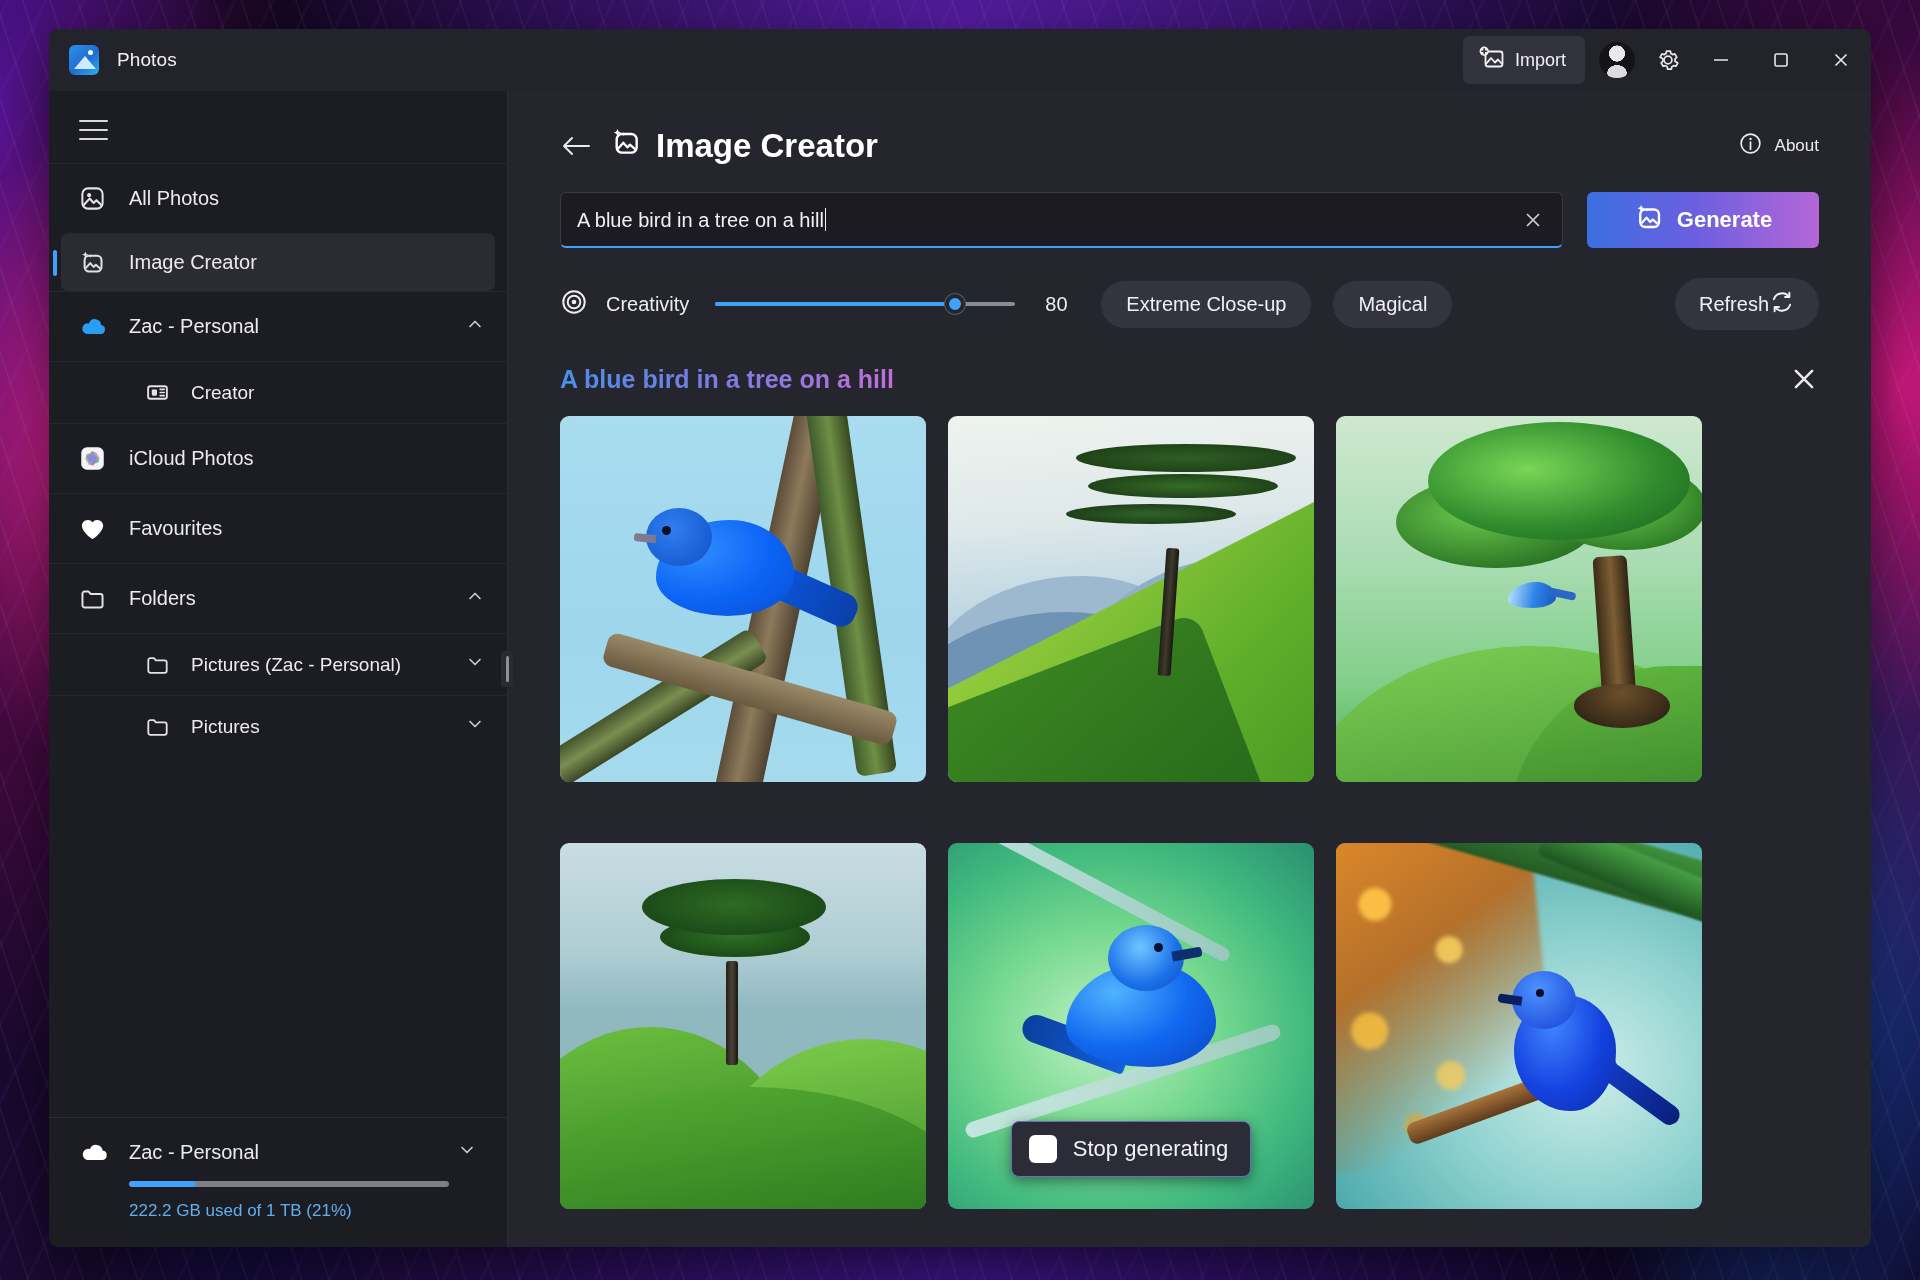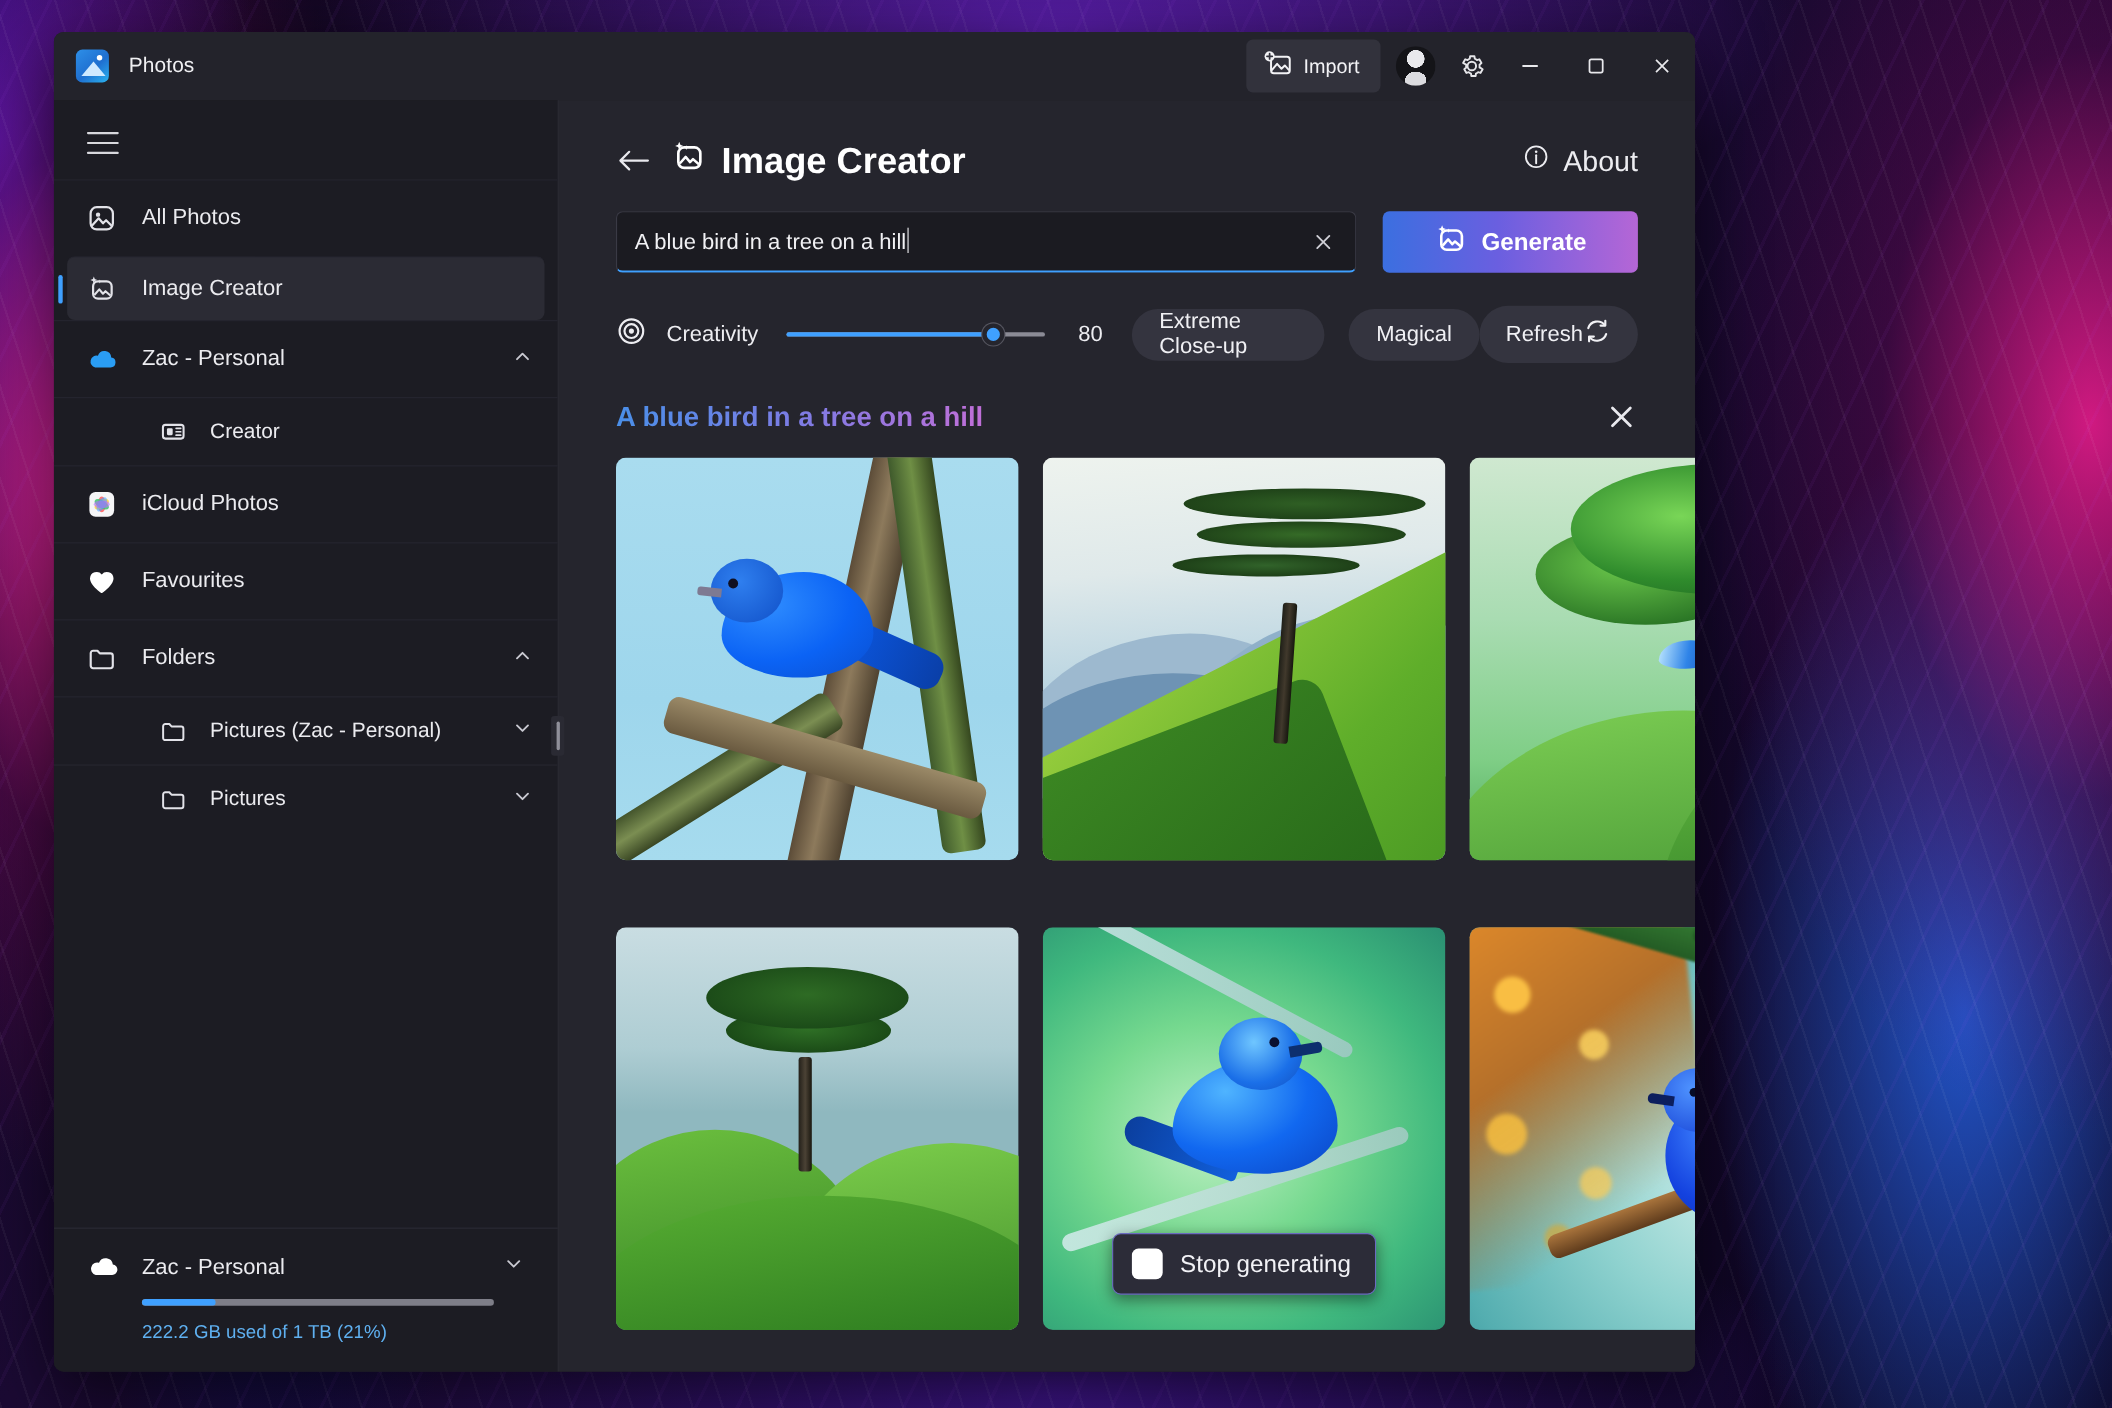--- a/index.html
+++ b/index.html
@@ -25,21 +25,21 @@
   #desktop::after {
     content:""; position:absolute; inset:0;
     background:
       repeating-linear-gradient(72deg, rgba(255,255,255,.045) 0 2px, rgba(255,255,255,0) 2px 26px),
       repeating-linear-gradient(-64deg, rgba(180,80,255,.05) 0 3px, rgba(0,0,0,0) 3px 34px);
   }
 
   
   #app-window {
     position: absolute; left: 49px; top: 29px;
-    width: 1492px; height: 1218px;
+    width: 1822px; height: 1218px;
     background: #202027;
     border-radius: 9px;
     overflow: hidden;
     box-shadow: 0 18px 60px rgba(0,0,0,.6);
     display: flex; flex-direction: column;
   }
 
   
   .titlebar {
     height: 62px; flex: 0 0 62px;
@@ -141,21 +141,21 @@
     background:#2a2a33; display:flex; align-items:center; justify-content:center;
     cursor:col-resize; z-index:6;
   }
   .grip i { display:block; width:3px; height:26px; background:#8f8f9a; border-radius:2px; }
 
   
   .main { flex:1 1 auto; background:#25252d; min-width:0; display:flex; flex-direction:column; overflow:hidden; }
   .main-head { display:flex; align-items:center; padding: 35px 52px 0 52px; }
   .back-arrow { color:#e9e9ee; cursor:pointer; margin-right:18px; display:flex; }
   .page-title { display:flex; align-items:center; gap:14px; color:#ffffff; font-size:33px; font-weight:700; }
-  .about-btn { margin-left:auto; display:flex; align-items:center; gap:12px; color:#ececf0; font-size:26px; cursor:pointer; }
+  .about-btn { margin-left:auto; display:flex; align-items:center; gap:12px; color:#ececf0; font-size:17px; cursor:pointer; }
 
   .prompt-row { display:flex; align-items:center; gap:24px; padding: 26px 52px 0 52px; }
   .prompt-box {
     flex:1 1 auto; height:56px; background:#1b1b21; border:1px solid #3a3a45;
     border-radius:6px; border-bottom:2px solid #3fa0ff;
     display:flex; align-items:center; padding: 0 18px 0 16px; position:relative;
   }
   .prompt-text { color:#f1f1f4; font-size:20px; white-space:nowrap; }
   .caret { display:inline-block; width:1.5px; height:23px; background:#f1f1f4; margin-left:1px; vertical-align:-4px; }
   .clear-x { margin-left:auto; color:#cfcfd6; cursor:pointer; display:flex; }

